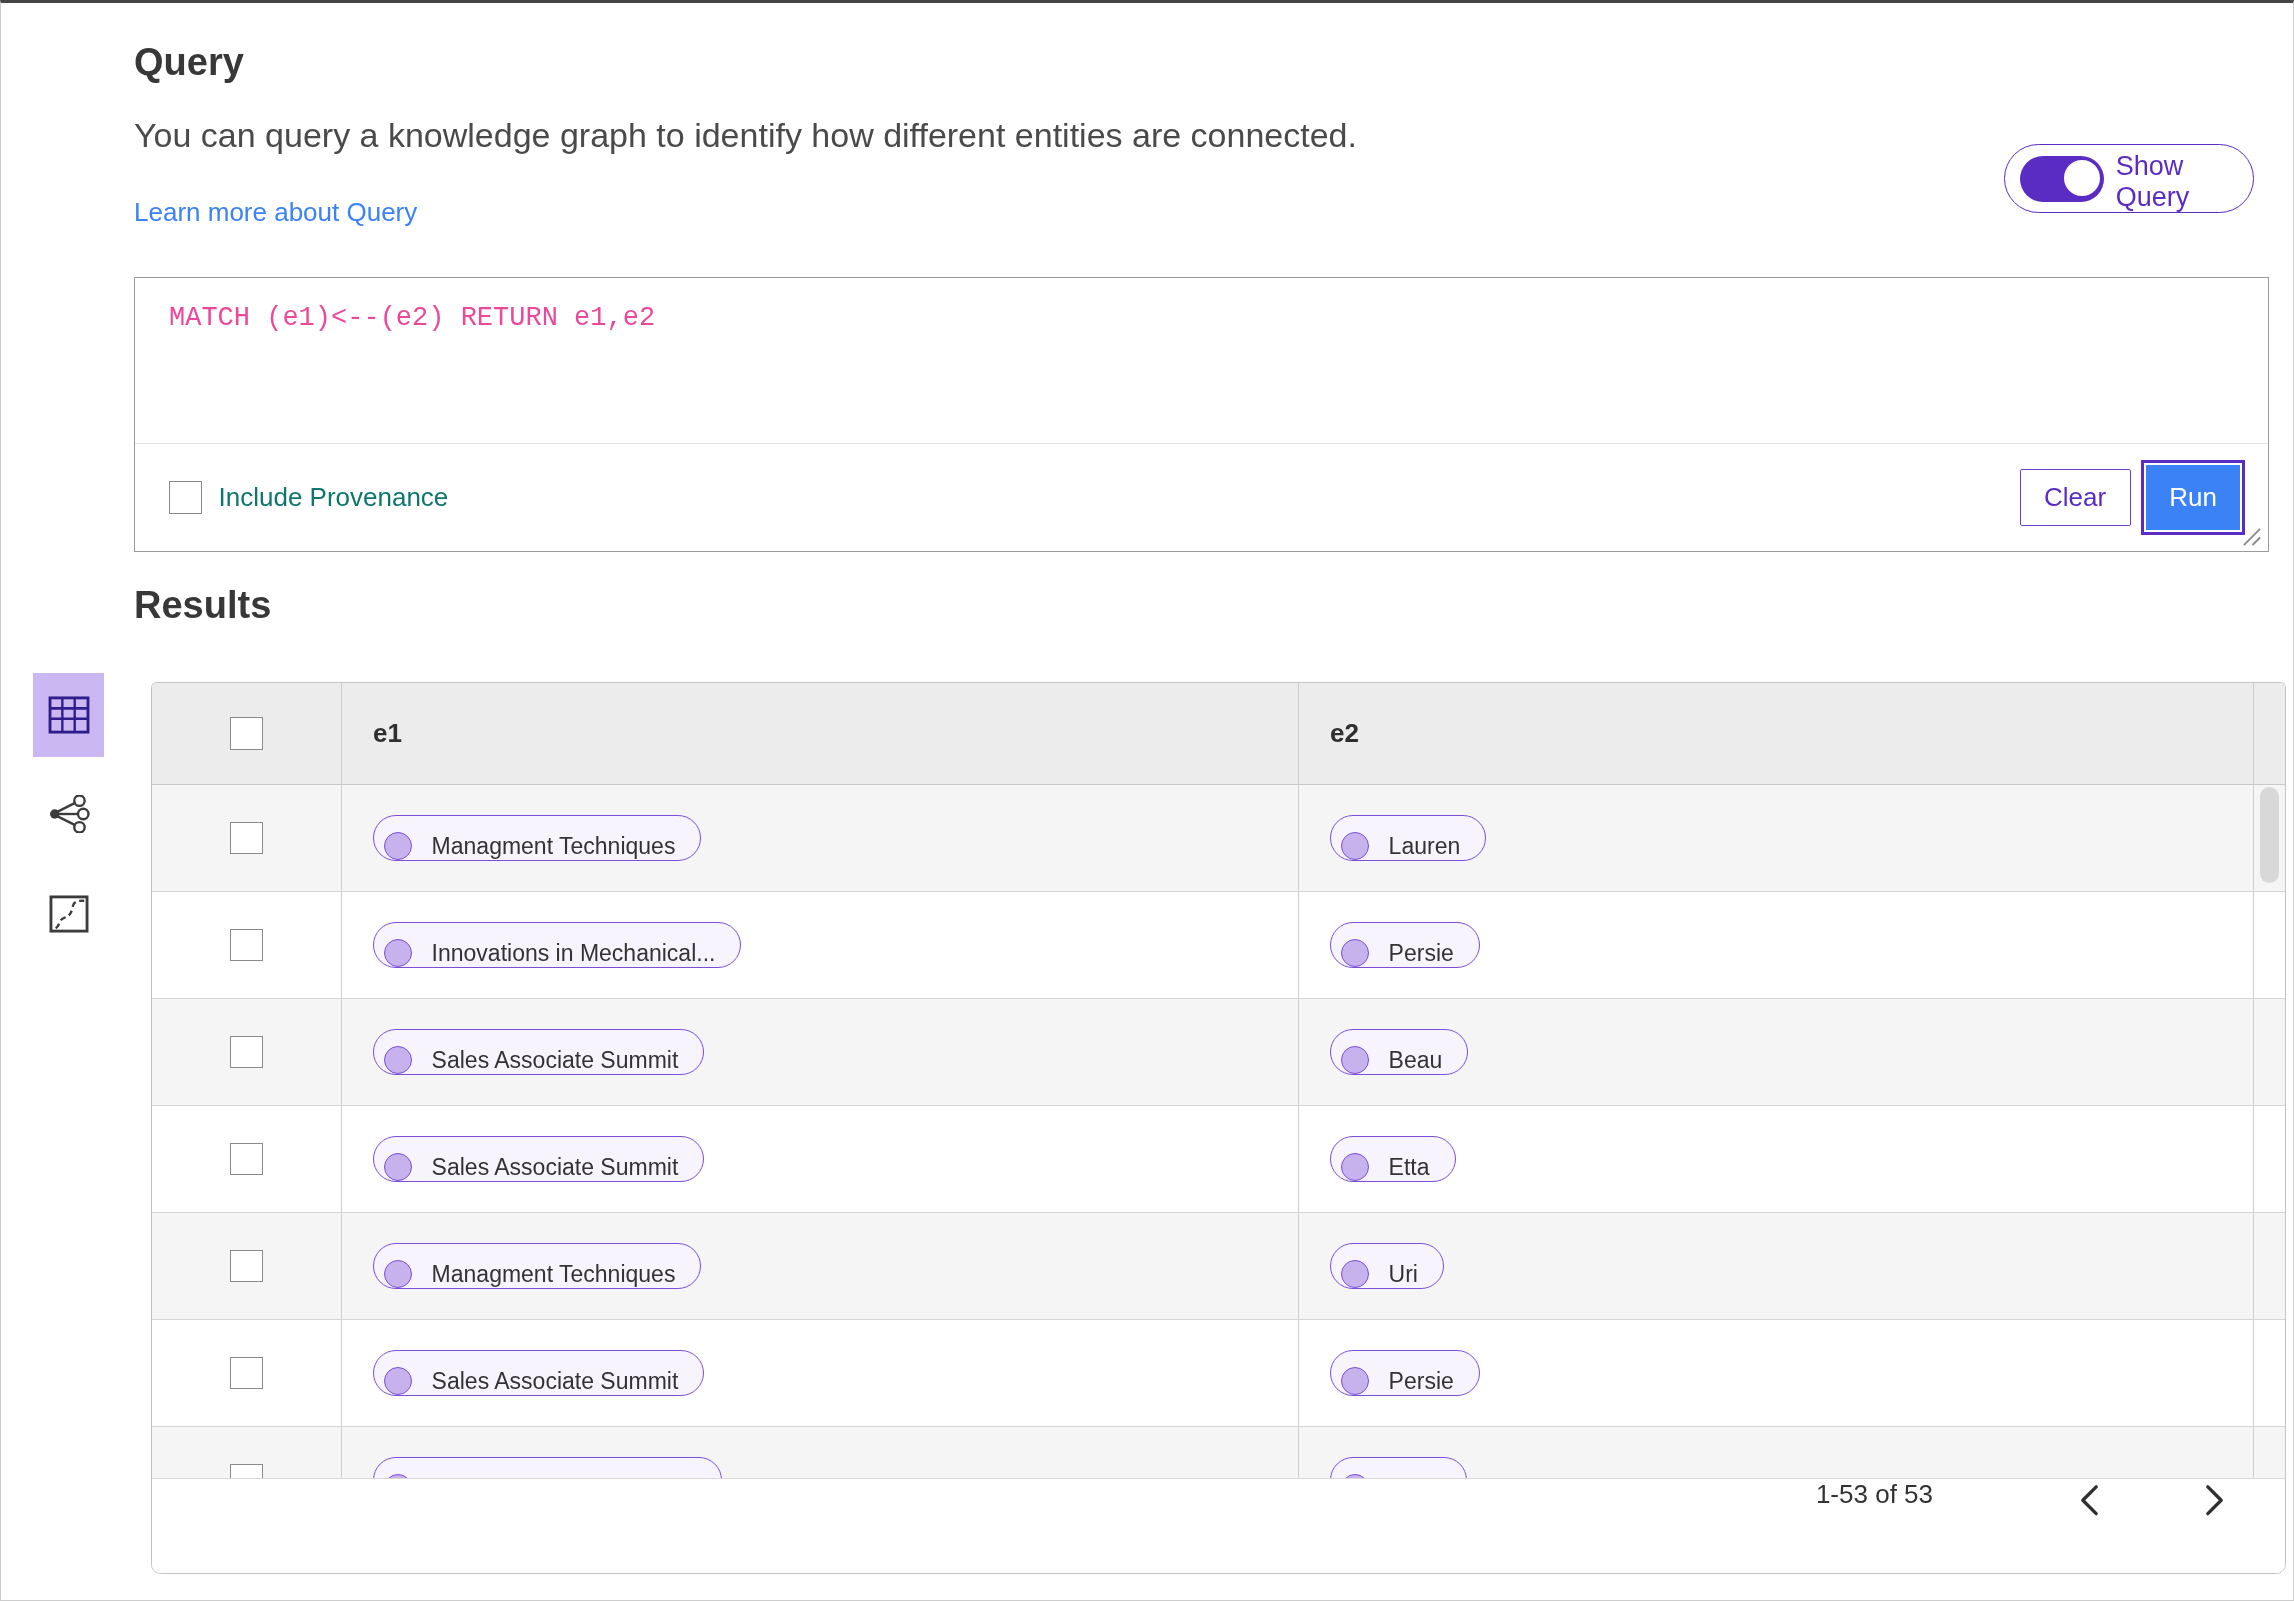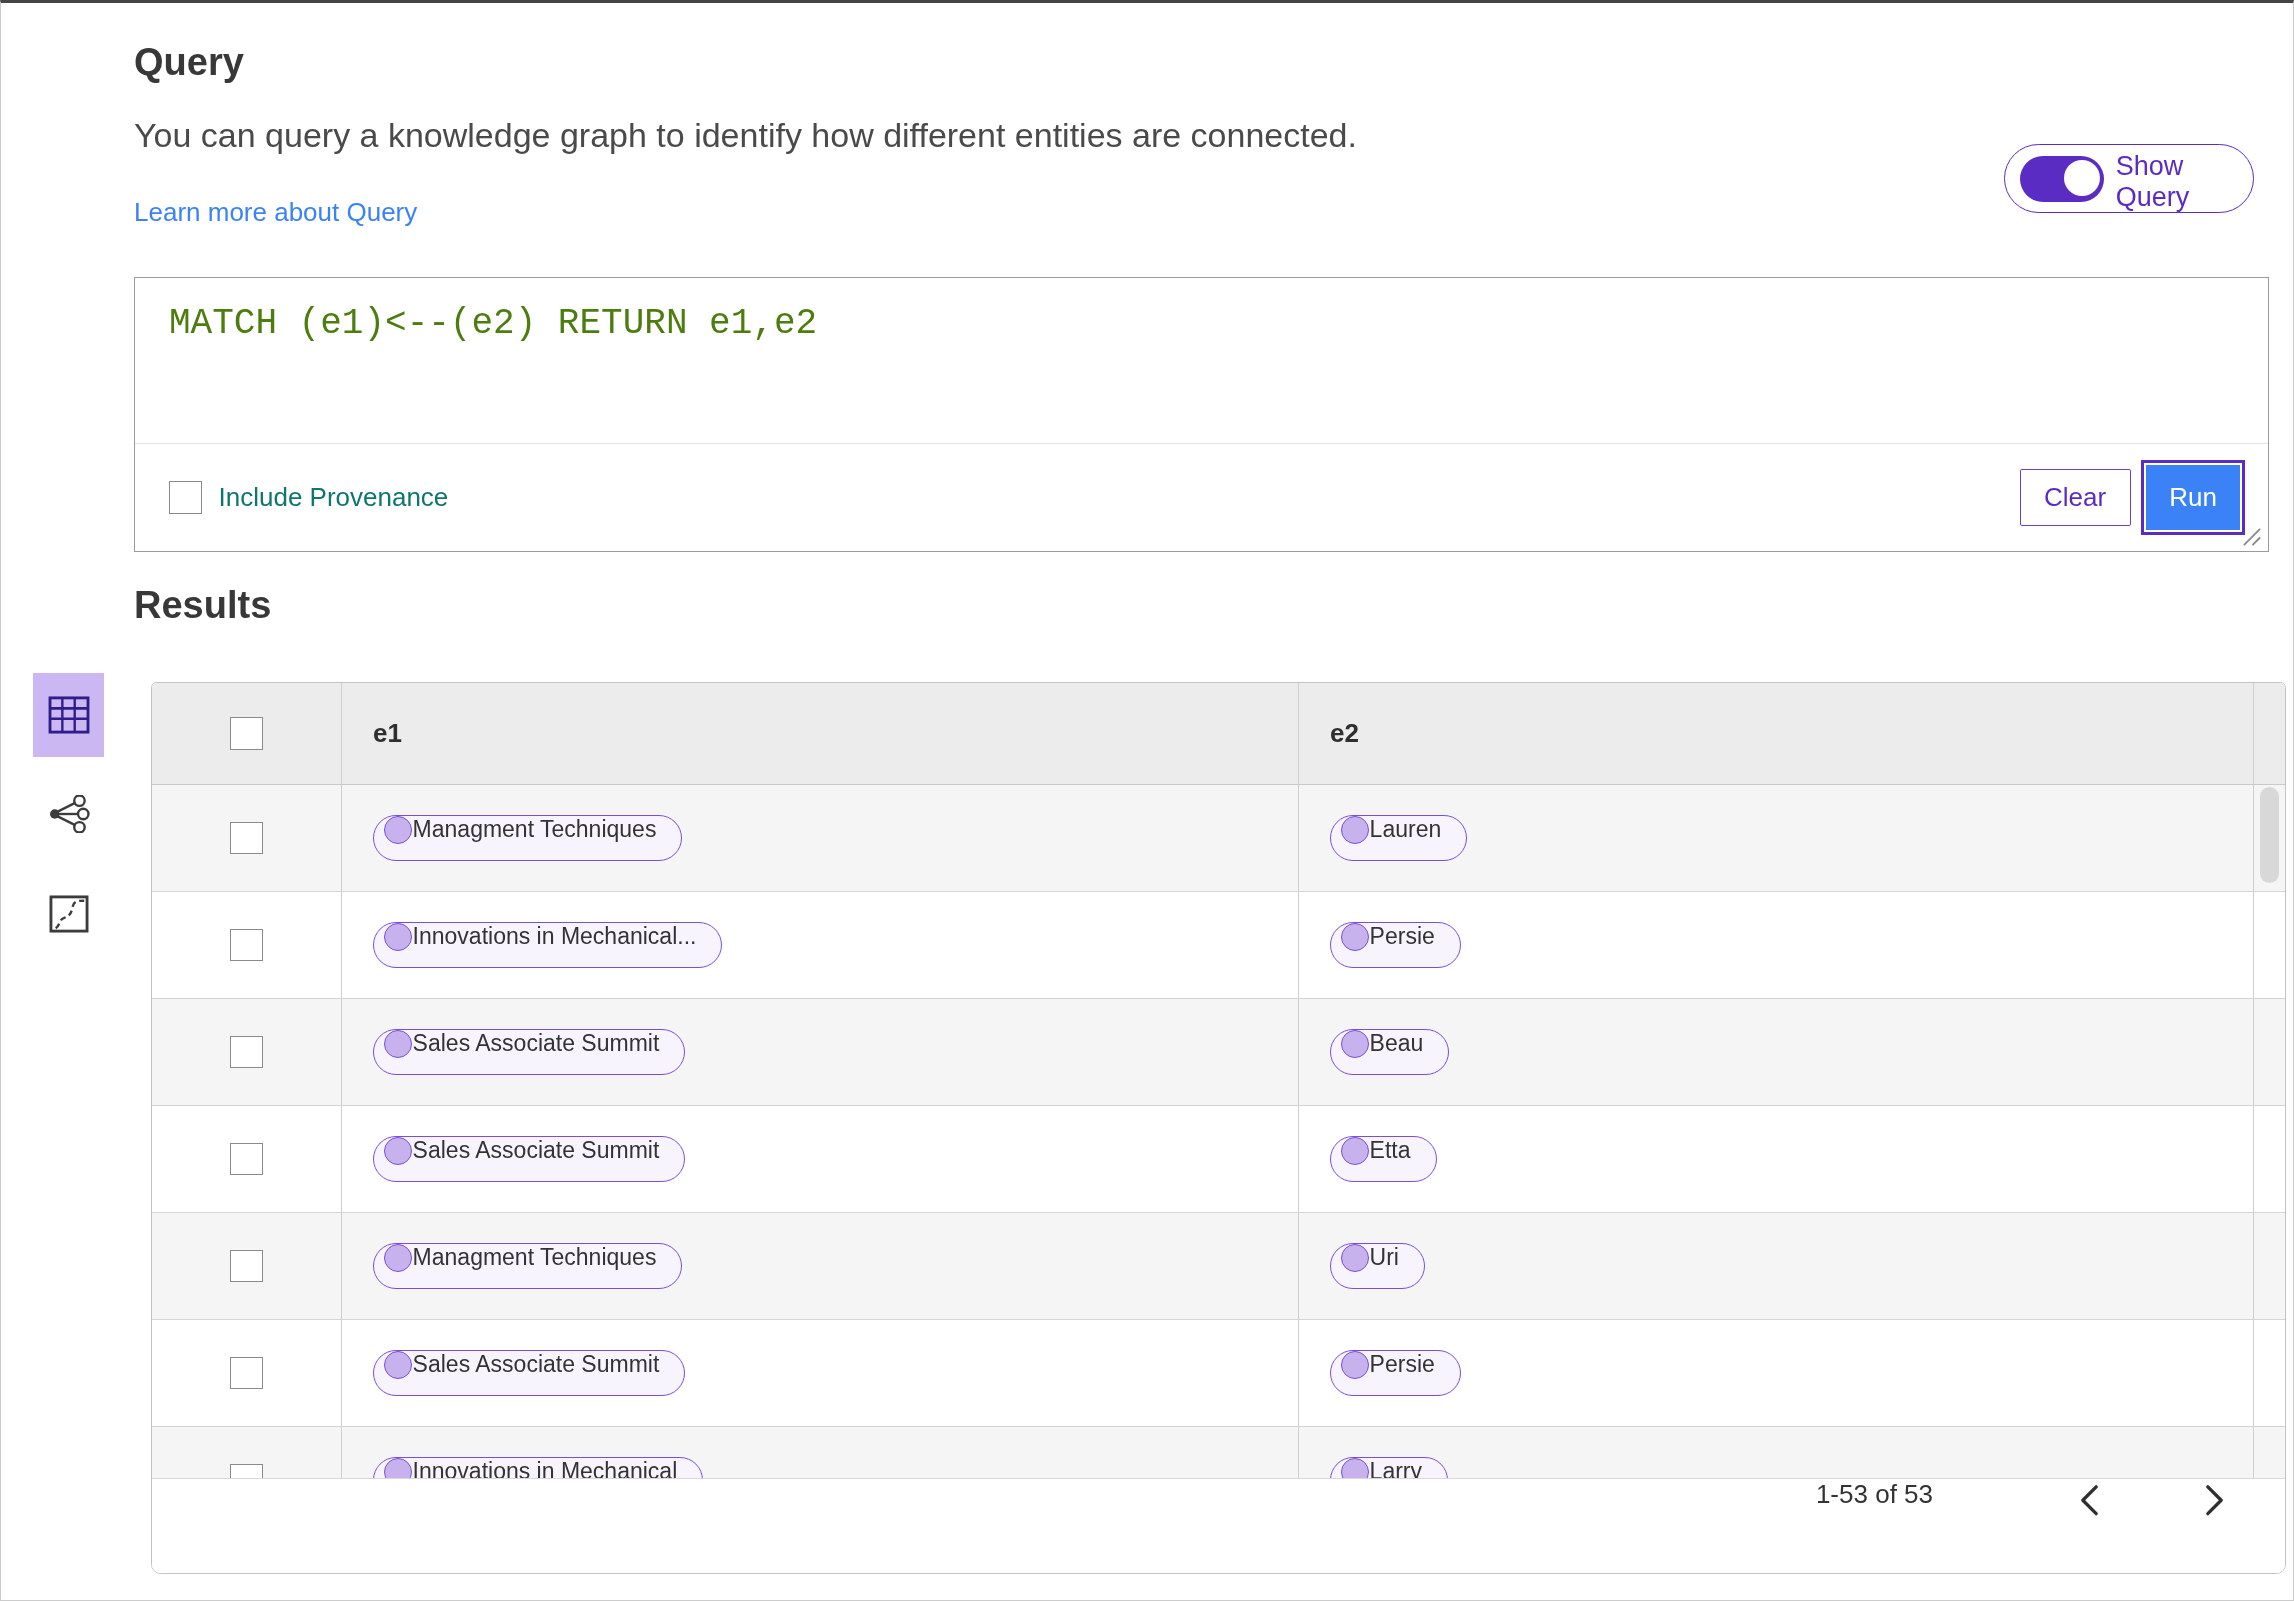--- a/index.html
+++ b/index.html
@@ -30,21 +30,21 @@
   .switch .knob{position:absolute;right:4.8px;top:4.8px;width:36px;height:36px;background:#fff;border-radius:50%;}
   .toggle-label{font-size:27px;color:#5b2cc4;margin-top:7px;}
   .query-panel{
     position:absolute;left:133px;top:274px;width:2135px;height:275px;box-sizing:border-box;
     border:1.9px solid #9b9b9b;background:#fff;display:flex;flex-direction:column;
   }
   .query-editor{
     position:relative;height:166px;box-sizing:border-box;flex:none;
     border-bottom:1.9px solid #e3e3e3;
     font-family:"Liberation Mono","DejaVu Sans Mono",monospace;
-    font-size:36px;color:#4d7c0f;
+    font-size:27px;color:#ec4899;
     padding:25px 0 0 34px;white-space:pre;cursor:text;
   }
   .resize-handle{position:absolute;right:5.7px;bottom:3.8px;}
   .query-toolbar{flex:1;display:flex;align-items:center;padding:0 25px 0 34px;}
   .cb{box-sizing:border-box;border:1.9px solid #8a8a8a;background:#fff;cursor:pointer;}
   .cb.big{width:32.5px;height:32.5px;}
   .prov-label{font-size:26px;color:#0f766e;margin-left:17px;}
   .tb-spacer{flex:1;}
   .btn-clear{
     box-sizing:border-box;width:111px;height:57px;border:1.9px solid #6a3fd0;background:#fff;
@@ -70,23 +70,23 @@
   .t-header{height:101px;flex:none;background:#ececec;border-bottom:1px solid #c9c9c9;display:flex;}
   .t-body{height:693px;flex:none;overflow:hidden;position:relative;}
   .t-row{height:107px;box-sizing:border-box;border-bottom:1px solid #d4d4d4;display:flex;background:#fff;}
   .t-row.odd{background:#f5f5f5;}
   .col-check{width:190px;flex:none;box-sizing:border-box;border-right:1px solid #cfcfcf;display:flex;align-items:center;justify-content:center;}
   .col-e1{width:957px;flex:none;box-sizing:border-box;border-right:1px solid #cfcfcf;display:flex;align-items:center;padding-left:31px;}
   .col-e2{flex:1;display:flex;align-items:center;padding-left:31px;}
   .col-scroll{width:32px;flex:none;box-sizing:border-box;border-left:1px solid #cfcfcf;}
   .h-label{font-size:26px;font-weight:bold;color:#2f2f2f;}
   .pill{
-    display:inline-flex;align-items:flex-start;height:46px;box-sizing:border-box;
+    display:inline-flex;align-items:flex-end;height:46px;box-sizing:border-box;
     border:1.9px solid #7a4fd8;border-radius:24px;background:#f7f4fe;
-    padding:0 25px 0 9.6px;gap:1px;cursor:pointer;flex:none;
+    padding:0 25px 0 9.6px;gap:20px;cursor:pointer;flex:none;
   }
   .pill .dot{width:28px;height:28px;border-radius:50%;background:#c7b2ee;border:1.9px solid #7a4fd8;box-sizing:border-box;flex:none;}
   .pill .pill-text{font-size:23px;color:#333;white-space:nowrap;}
   .scroll-thumb{position:absolute;right:5.7px;top:1.9px;width:19px;height:96px;background:#d8d8d8;border-radius:9.6px;cursor:grab;}
   .t-footer{flex:1;background:#fff;border-top:1px solid #d9d9d9;display:flex;align-items:flex-start;justify-content:flex-end;padding-right:50px;gap:43px;}
   .pg-label{font-size:26px;color:#333;margin-right:92px;}
   .pg-btn{width:42px;height:42px;display:flex;align-items:center;justify-content:center;cursor:pointer;}
   .pg-btn + .pg-btn{margin-left:40px;}
   svg{display:block;}
 </style>

